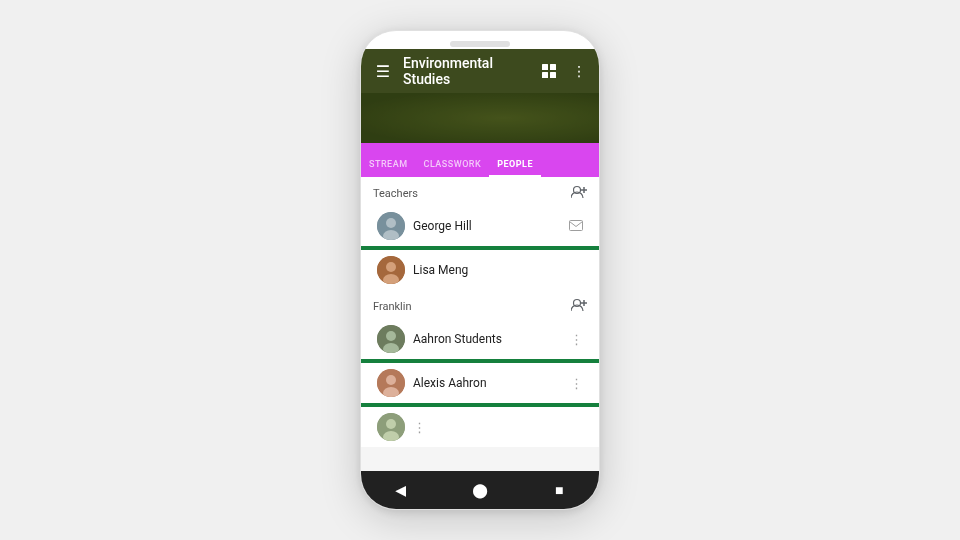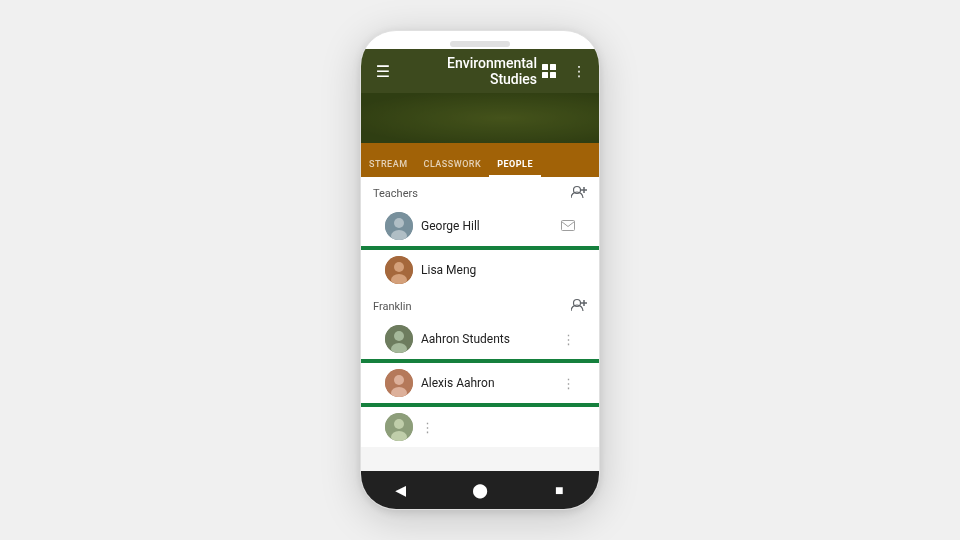--- a/index.html
+++ b/index.html
@@ -64,21 +64,20 @@
       display: flex;
       align-items: center;
       justify-content: center;
     }
     .app-bar-title {
       color: white;
       font-size: 14px;
       font-weight: 500;
       flex: 1;
       margin-left: 6px;
-      text-align: right;
     }
     .app-bar-icons {
       display: flex;
       align-items: center;
       gap: 6px;
     }
     .app-bar-icon {
       color: white;
       font-size: 14px;
       width: 24px;
@@ -98,21 +97,21 @@
       overflow: hidden;
     }
     .header-image-overlay {
       position: absolute;
       inset: 0;
       background: rgba(30,40,10,0.35);
     }
 
     
     .tabs-bar {
-      background: #a16207;
+      background: #d946ef;
       display: flex;
       flex-shrink: 0;
       height: 34px;
       align-items: flex-end;
     }
     .tab-item {
       color: rgba(255,255,255,0.7);
       font-size: 9px;
       font-weight: 500;
       letter-spacing: 0.5px;
@@ -166,21 +165,21 @@
     }
     .section-action {
       color: #5f6368;
       font-size: 13px;
       cursor: pointer;
     }
 
     .person-row {
       display: flex;
       align-items: center;
-      padding: 6px 24px;
+      padding: 6px 16px;
       gap: 8px;
       position: relative;
     }
     .person-row + .person-row {
       border-top: 4px solid #15803d;
     }
     .avatar {
       width: 28px;
       height: 28px;
       border-radius: 50%;

